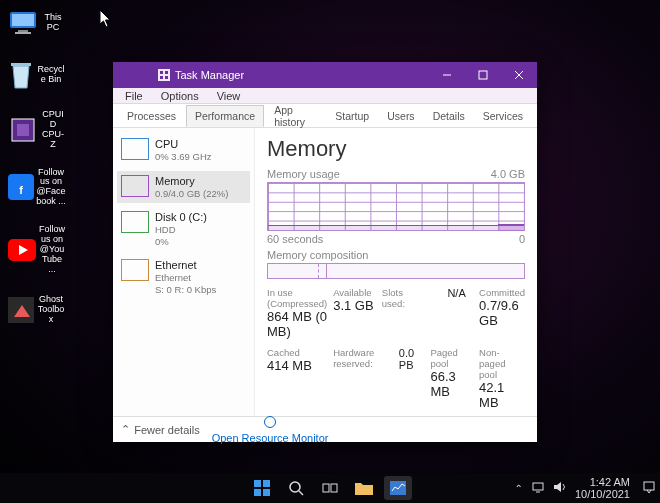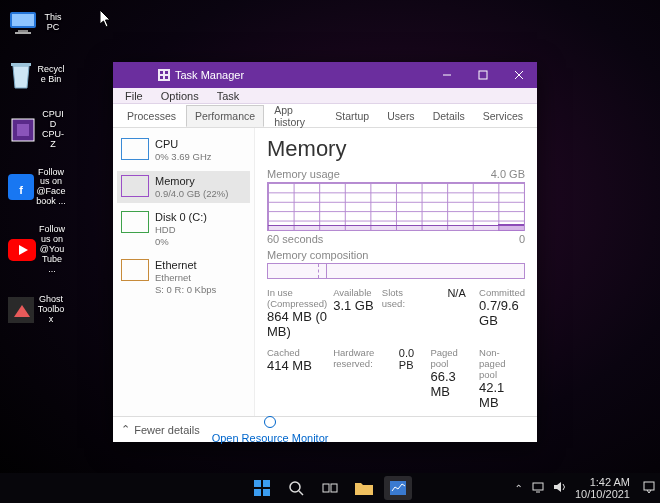--- a/index.html
+++ b/index.html
@@ -160,21 +160,21 @@
     <div class="wb">
         <svg width="10" height="10">
           <line x1="1" y1="1" x2="9" y2="9" stroke="#fff"></line>
           <line x1="9" y1="1" x2="1" y2="9" stroke="#fff"></line>
         </svg>
       </div>
   </div>
   <div class="menubar">
     <div class="mi">File</div>
     <div class="mi">Options</div>
-    <div class="mi">Task</div>
+    <div class="mi">View</div>
   </div>
   <div class="tabs">
     <div class="tab">Processes</div>
     <div class="tab active">Performance</div>
     <div class="tab">App history</div>
     <div class="tab">Startup</div>
     <div class="tab">Users</div>
     <div class="tab">Details</div>
     <div class="tab">Services</div>
   </div>

